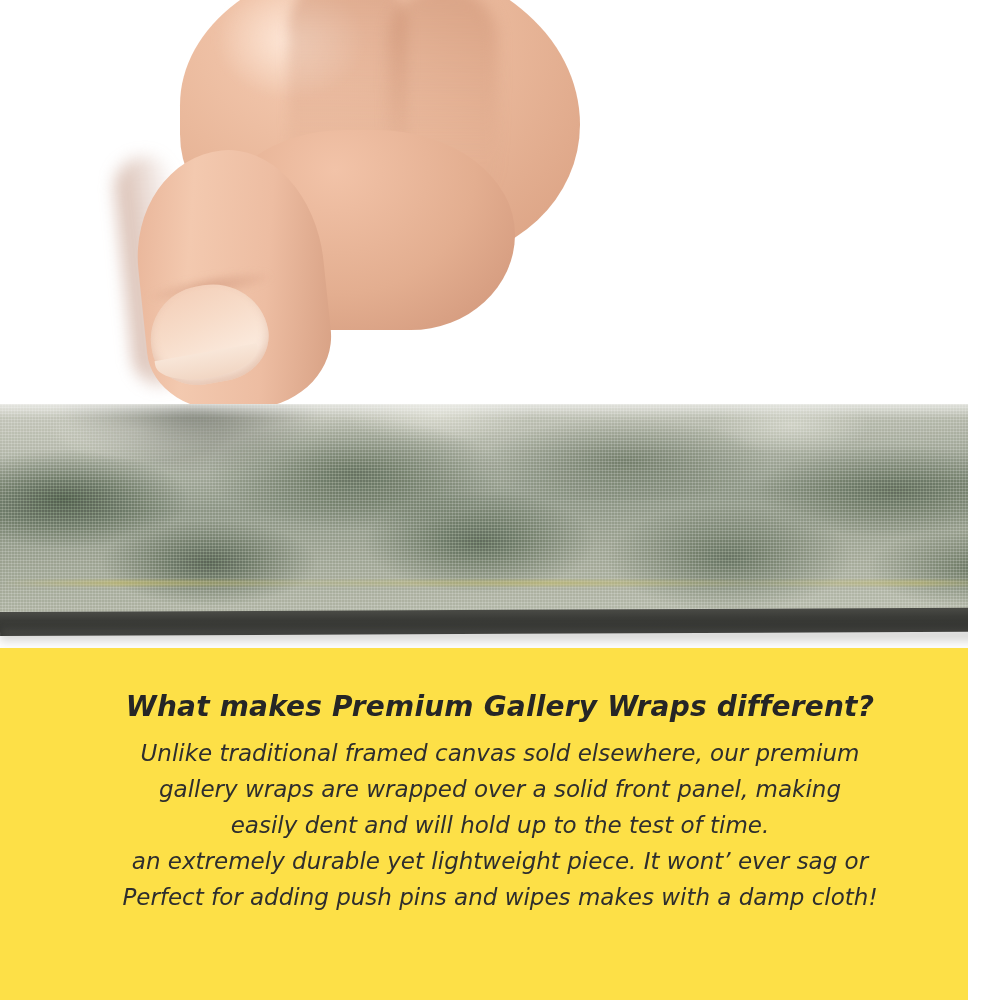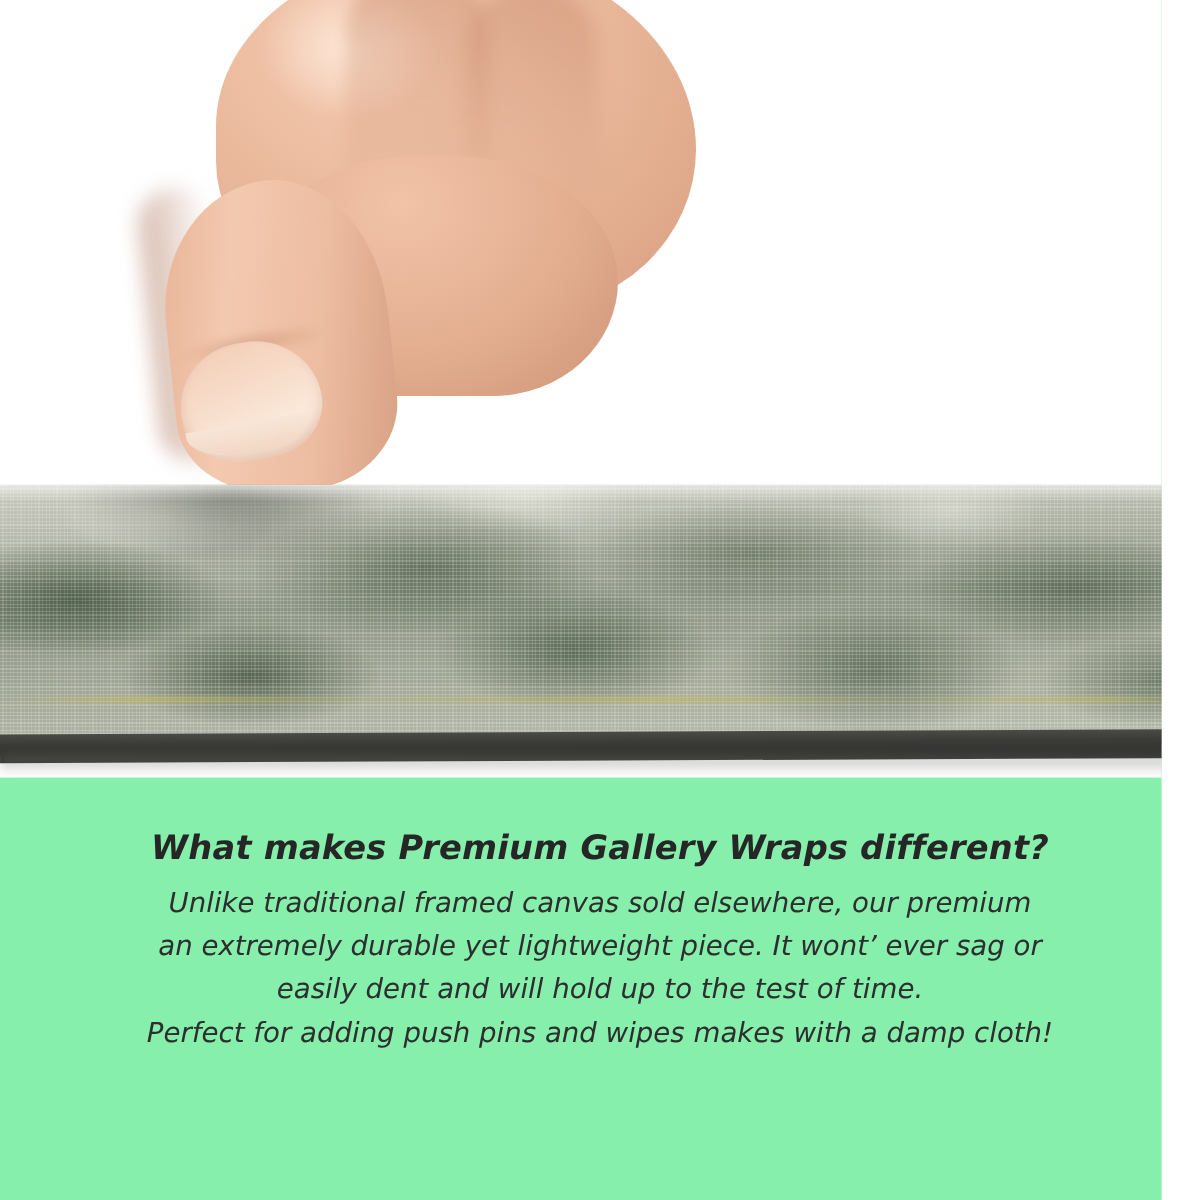--- a/index.html
+++ b/index.html
@@ -7,21 +7,21 @@
     padding: 0;
     background: #ffffff;
   }
   body {
     font-family: "DejaVu Sans", sans-serif;
   }
   .page {
     position: relative;
     width: 968px;
     height: 1000px;
-    background: #86efac;
+    background: #fde047;
     overflow: hidden;
   }
 
   
   .photo-area {
     position: absolute;
     left: 0;
     top: 0;
     width: 1000px;
     height: 648px;
@@ -294,18 +294,19 @@
       <div class="top-hi"></div>
     </div>
 
     <div class="wrap-edge"></div>
     <div class="wrap-edge-soft"></div>
   </div>
 
   <div class="caption">
     <p class="caption-title">What makes Premium Gallery Wraps different?</p>
     <p class="caption-line">Unlike traditional framed canvas sold elsewhere, our premium</p>
+    <p class="caption-line">gallery wraps are wrapped over a solid front panel, making</p>
+    <p class="caption-line">easily dent and will hold up to the test of time.</p>
     <p class="caption-line">an extremely durable yet lightweight piece. It wont’ ever sag or</p>
-    <p class="caption-line">easily dent and will hold up to the test of time.</p>
     <p class="caption-line">Perfect for adding push pins and wipes makes with a damp cloth!</p>
   </div>
 
 </div>
 
 </body></html>

